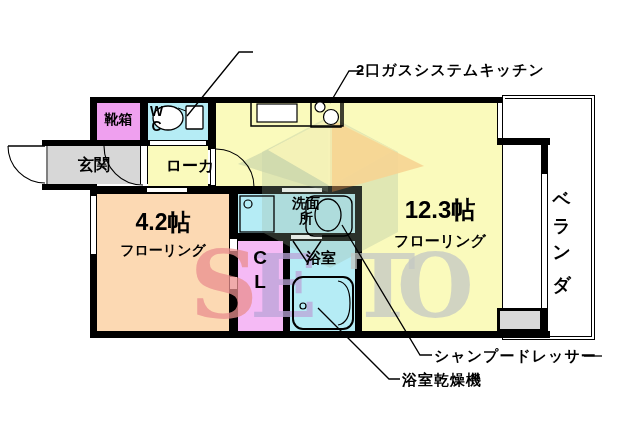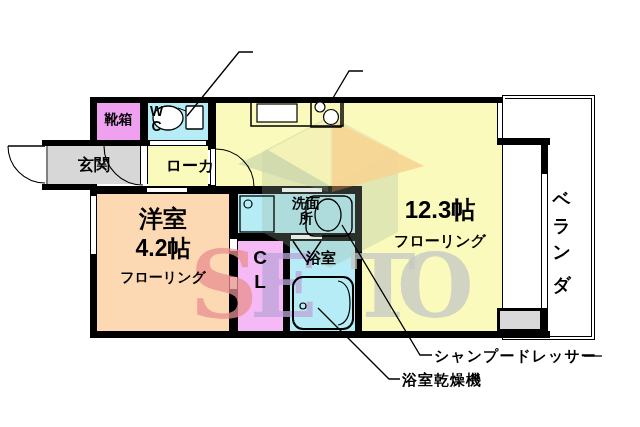--- a/index.html
+++ b/index.html
@@ -145,21 +145,20 @@
   <div class="lbl" style="left:150px;top:104px;font-size:14px;">
     <div>W</div>
     <div>C</div>
   </div>
 
   <div class="lbl" style="left:48px;top:156px;width:92px;font-size:16px;">玄関</div>
 
   <div class="lbl" style="left:148px;top:157px;width:60px;font-size:16px;margin-left:12px;">ローカ</div>
 
   <div class="lbl" style="left:97px;top:206px;width:132px;">
-    <div style="font-size:24px;">洋室</div>
     <div style="font-size:23px;margin-top:4px;">4.2帖</div>
     <div style="font-size:14px;margin-top:8px;">フローリング</div>
   </div>
 
   <div class="lbl" style="left:370px;top:184px;width:140px;">
     <div style="font-size:24px;margin-top:13px;">12.3帖</div>
     <div style="font-size:15px;margin-top:10px;">フローリング</div>
   </div>
 
   <div class="lbl" style="left:276px;top:196px;width:60px;font-size:14px;">
@@ -169,16 +168,17 @@
 
   <div class="lbl" style="left:290px;top:250px;width:62px;font-size:15px;">浴室</div>
 
   <div class="lbl" style="left:244px;top:248px;width:32px;font-size:19px;">
     <div>C</div>
     <div style="margin-top:3px;">L</div>
   </div>
 
   <div class="lbl vtext" style="left:551px;top:158px;height:150px;font-size:18px;">ベランダ</div>
 
+  <div class="callout" style="left:356px;top:61px;">2口ガスシステムキッチン</div>
   <div class="callout" style="left:434px;top:347px;">シャンプードレッサー</div>
   <div class="callout" style="left:402px;top:371px;">浴室乾燥機</div>
 
 </div>
 
 </body></html>

